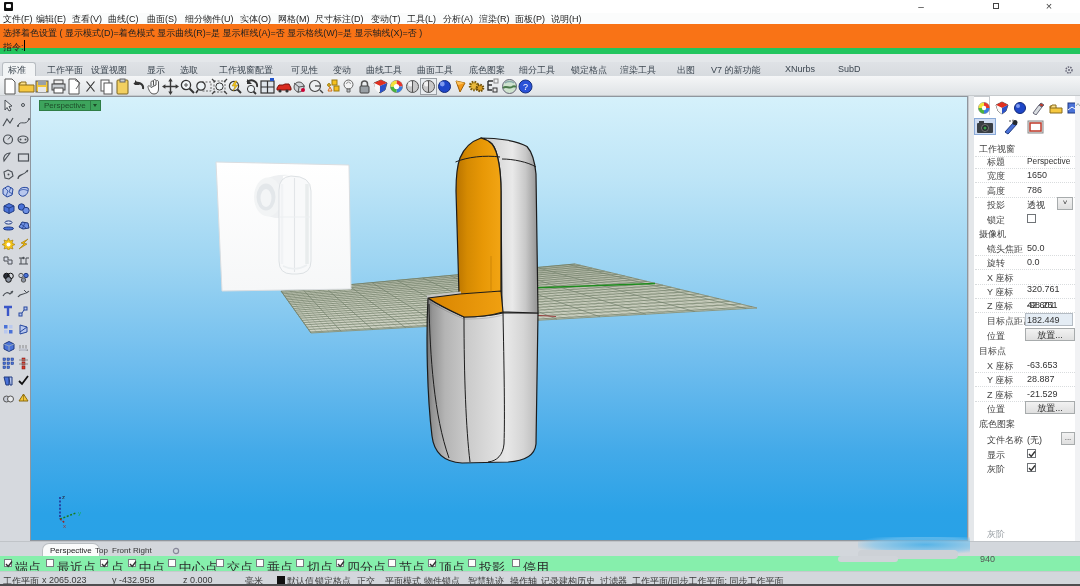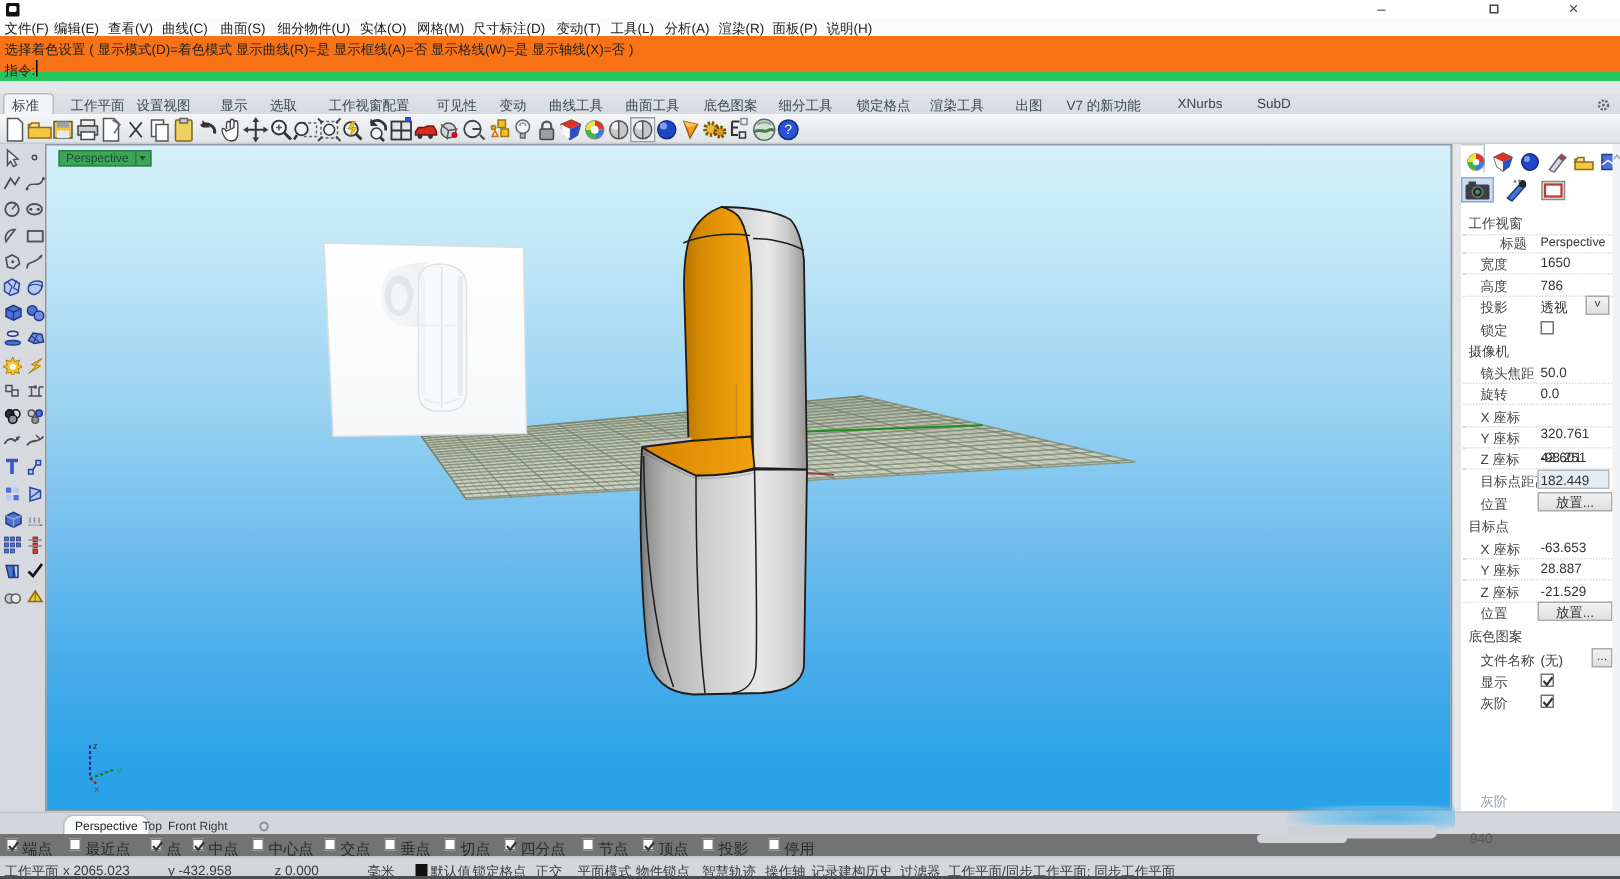--- a/index.html
+++ b/index.html
@@ -38,21 +38,21 @@
 #panel{left:968px;top:96px;width:112px;height:457px;background:#fff;border-left:1px solid #c5c9cd;font-size:9px;color:#3a3a3a}
 #panel .hdr{position:absolute;left:10px;color:#444}
 #panel .lbl{position:absolute;left:18px;color:#454545;white-space:nowrap}
 #panel .val{position:absolute;left:58px;color:#333;white-space:nowrap}
 #panel .sep{position:absolute;left:6px;width:100px;border-top:1px dotted #d9dcde;height:0}
 .pbtn{position:absolute;background:linear-gradient(#f2f2f2,#dfdfdf);border:1px solid #a7abac;text-align:center;color:#333}
 .cbx{position:absolute;width:9px;height:9px;background:#fff;border:1px solid #707478}
 #vptabs{left:0;top:541px;width:1080px;height:15px;background:#d3d7dc;font-size:9px;color:#333;border-top:1px solid #c0c4c8}
 .vtab{position:absolute;top:1px;height:14px;background:#fafbfb;border:1px solid #b9bec2;border-bottom:none;border-radius:7px 7px 0 0;padding:2px 7px 0 7px;color:#222;font-size:8px}
 .vtabi{position:absolute;top:2px;height:13px;padding:2px 4px 0 4px;color:#333;font-size:8px}
-#osnap{left:0;top:556px;width:1080px;height:15px;background:#737373;font-size:10px;color:#2a2a2a}
+#osnap{left:0;top:556px;width:1080px;height:15px;background:#86efac;font-size:13px;color:#2a2a2a}
 #osnap span{position:absolute;top:3px;white-space:nowrap}
 #statusbar{left:0;top:571px;width:1080px;height:15px;background:#d3d7dc;border-top:1px solid #c6cacd;font-size:9px;color:#3a3a3a}
 #statusbar span{position:absolute;top:3px;white-space:nowrap}
 #statusbar:after{content:"";position:absolute;left:0;bottom:0;width:1080px;height:2px;background:#4e4e50}
 .osnapcb{position:absolute;top:3px;width:8px;height:8px;background:#fdfdfd;border:1px solid #777b7f}
 .chk{position:absolute;left:-1px;top:-1px}
 </style></head>
 <body>
 <div id="app">
 <div id="titlebar" class="abs">
@@ -637,21 +637,21 @@
         <circle cx="13" cy="3.5" r="2.5" fill="#23282e"></circle>
         <circle cx="8" cy="2" r="1" fill="#888"></circle>
         <circle cx="11" cy="1.5" r="1" fill="#888"></circle>
       </svg>
       <svg class="abs" style="left:58px;top:23px" width="17" height="16" viewBox="0 0 17 16">
         <rect x="1" y="2" width="15" height="12" fill="#e8e8e8" stroke="#888"></rect>
         <rect x="3" y="4" width="11" height="8" fill="#fff" stroke="#c03a2a" stroke-width="1.5"></rect>
       </svg>
       <div class="hdr" style="top:47px">工作视窗</div>
       <div class="sep" style="top:60px"></div>
-      <div class="lbl" style="left:31px;top:60px">标题</div>
+      <div class="lbl" style="left:18px;top:60px">标题</div>
       <div class="val" style="top:60px"><span style="font-size:8.3px">Perspective</span></div>
       <div class="sep" style="top:72px"></div>
       <div class="lbl" style="left:18px;top:74.35px">宽度</div>
       <div class="val" style="top:74.35px">1650</div>
       <div class="sep" style="top:86.35px"></div>
       <div class="lbl" style="left:18px;top:88.69999999999999px">高度</div>
       <div class="val" style="top:88.69999999999999px">786</div>
       <div class="sep" style="top:100.69999999999999px"></div>
       <div class="lbl" style="left:18px;top:103.04999999999998px">投影</div>
       <div class="val" style="top:103.04999999999998px">透视</div>

